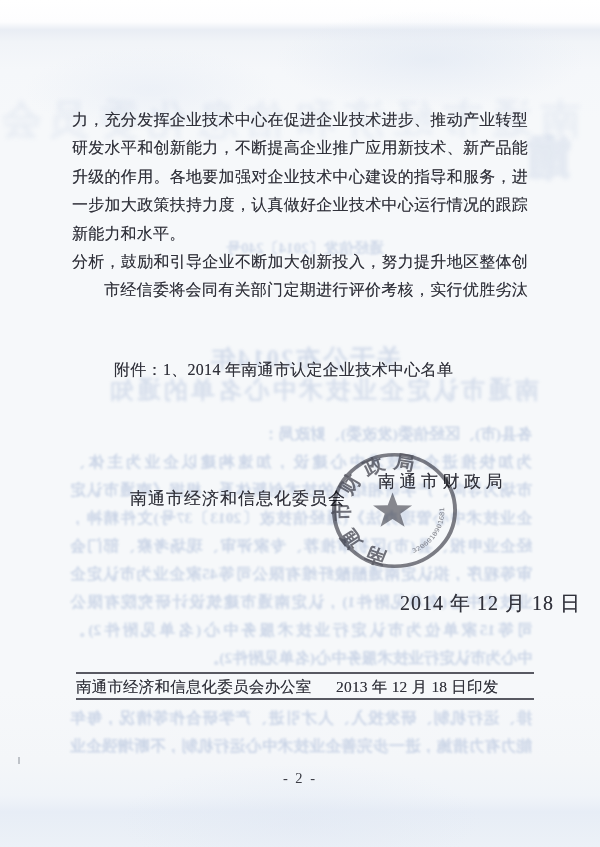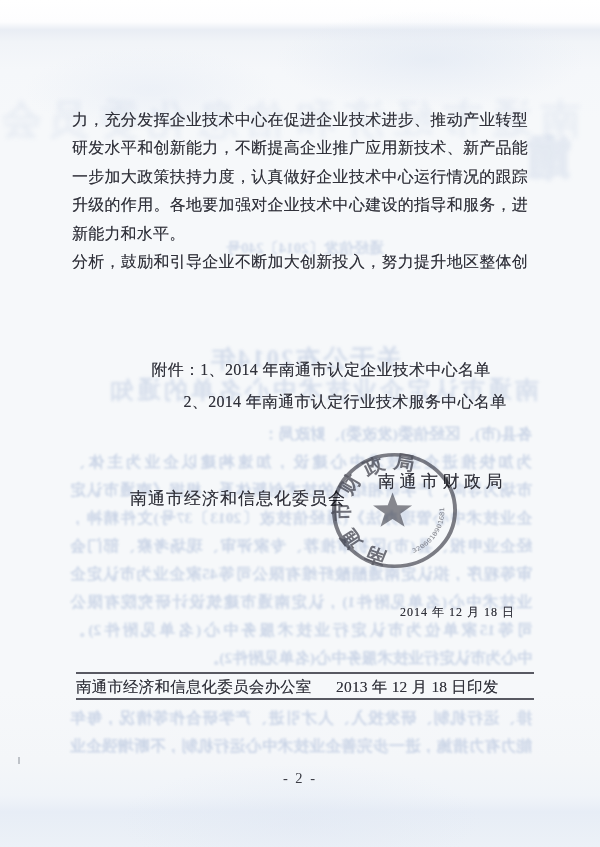--- a/index.html
+++ b/index.html
@@ -17,28 +17,28 @@
       radial-gradient(220px 70px at 430px 60px, rgba(222,230,242,.55), rgba(222,230,242,0) 70%),
       radial-gradient(180px 60px at 150px 90px, rgba(226,233,244,.45), rgba(226,233,244,0) 70%),
       radial-gradient(260px 80px at 300px 820px, rgba(225,232,243,.5), rgba(225,232,243,0) 70%);}
   
   .ink{color:#30313a;text-shadow:0 0 .6px rgba(48,49,58,.55);}
   .bodyblock{position:absolute;left:72px;top:106px;width:456px;font-size:16px;}
   .tline{height:28.4px;line-height:28.4px;letter-spacing:.2px;
          text-align:justify;text-align-last:justify;word-break:break-all;}
   .tline.last{text-align:left;text-align-last:left;}
   .tline.indent{text-indent:2em;}
-  .attach{position:absolute;left:72px;top:354px;width:456px;font-size:16px;text-align:center;}
+  .attach{position:absolute;left:72px;top:354px;width:456px;font-size:16px;}
   .attach div{height:32px;line-height:32px;letter-spacing:.3px;white-space:nowrap;}
   .attach .a1{padding-left:42px;}
   .attach .a2{padding-left:90px;}
   .sigrow{position:absolute;left:72px;top:470px;width:456px;height:26px;font-size:17px;}
   .sig-left{position:absolute;left:58px;top:17px;letter-spacing:1px;white-space:nowrap;}
   .sig-right{position:absolute;left:306px;top:0;letter-spacing:4.5px;white-space:nowrap;}
-  .dateline{position:absolute;left:400px;top:604px;font-size:12px;letter-spacing:1px;white-space:nowrap;}
+  .dateline{position:absolute;left:400px;top:590px;font-size:20px;letter-spacing:1px;white-space:nowrap;}
   .rule{position:absolute;left:76px;width:458px;height:2px;background:#3c3d46;opacity:.85;}
   .rule.r1{top:672px;} .rule.r2{top:698px;}
   .footrow{position:absolute;left:0;top:677px;width:600px;height:20px;font-size:15.5px;}
   .foot-issuer{position:absolute;left:76px;white-space:nowrap;letter-spacing:.2px;}
   .foot-print{position:absolute;left:336px;white-space:nowrap;letter-spacing:.2px;}
   .pagenum{position:absolute;left:0;top:770px;width:600px;text-align:center;
            font-size:14.5px;letter-spacing:2px;color:#3a3b44;}
   .speck{position:absolute;left:18px;top:757px;width:2px;height:7px;background:#8a8f9a;opacity:.5;}
   
   .seal{position:absolute;left:331px;top:452px;width:127px;height:117px;
@@ -81,29 +81,29 @@
   <div class="bleed b-line by6">审等程序，拟认定南通醋酸纤维有限公司等45家企业为市认定企</div>
   <div class="bleed b-line by7">业技术中心(名单见附件1)，认定南通市建筑设计研究院有限公</div>
   <div class="bleed b-line by8">司等15家单位为市认定行业技术服务中心(名单见附件2)。</div>
   <div class="bleed b-line b-short by9">中心为市认定行业技术服务中心(名单见附件2)。</div>
   <div class="bleed b-line bf1">排、运行机制、研发投入、人才引进、产学研合作等情况，每年</div>
   <div class="bleed b-line bf2">能力有力措施，进一步完善企业技术中心运行机制，不断增强企业创</div>
 
   <div class="bodyblock ink">
     <div class="tline">力，充分发挥企业技术中心在促进企业技术进步、推动产业转型</div>
     <div class="tline">研发水平和创新能力，不断提高企业推广应用新技术、新产品能</div>
+    <div class="tline">升级的作用。各地要加强对企业技术中心建设的指导和服务，进</div>
     <div class="tline">一步加大政策扶持力度，认真做好企业技术中心运行情况的跟踪</div>
-    <div class="tline">升级的作用。各地要加强对企业技术中心建设的指导和服务，进</div>
     <div class="tline last">新能力和水平。</div>
     <div class="tline">分析，鼓励和引导企业不断加大创新投入，努力提升地区整体创</div>
+    <div class="tline indent">市经信委将会同有关部门定期进行评价考核，实行优胜劣汰</div>
   </div>
 
   <div class="attach ink">
     <div class="a1">附件：1、2014 年南通市认定企业技术中心名单</div>
-    <div class="a2">2、2014 年南通市认定行业技术服务中心名单</div>
   </div>
 
   <div class="sigrow ink">
     <span class="sig-left">南通市经济和信息化委员会</span>
     <span class="sig-right">南通市财政局</span>
   </div>
 
   <svg class="seal" viewBox="0 0 130 130" preserveAspectRatio="none">
     <defs>
       <path id="sealTextArc" d="M 58.46 111.54 A 47 47 0 1 1 87.07 23.50"></path>

